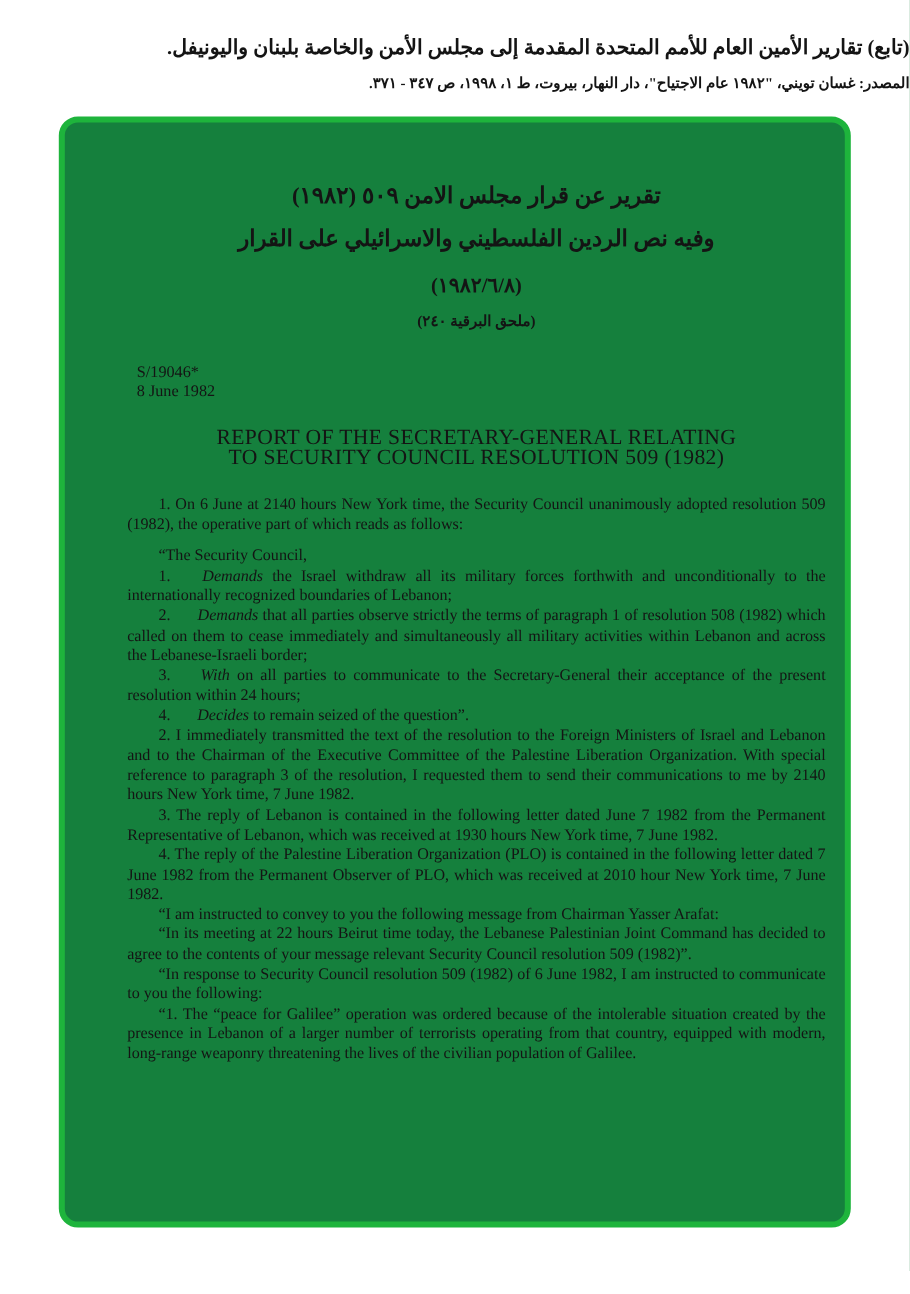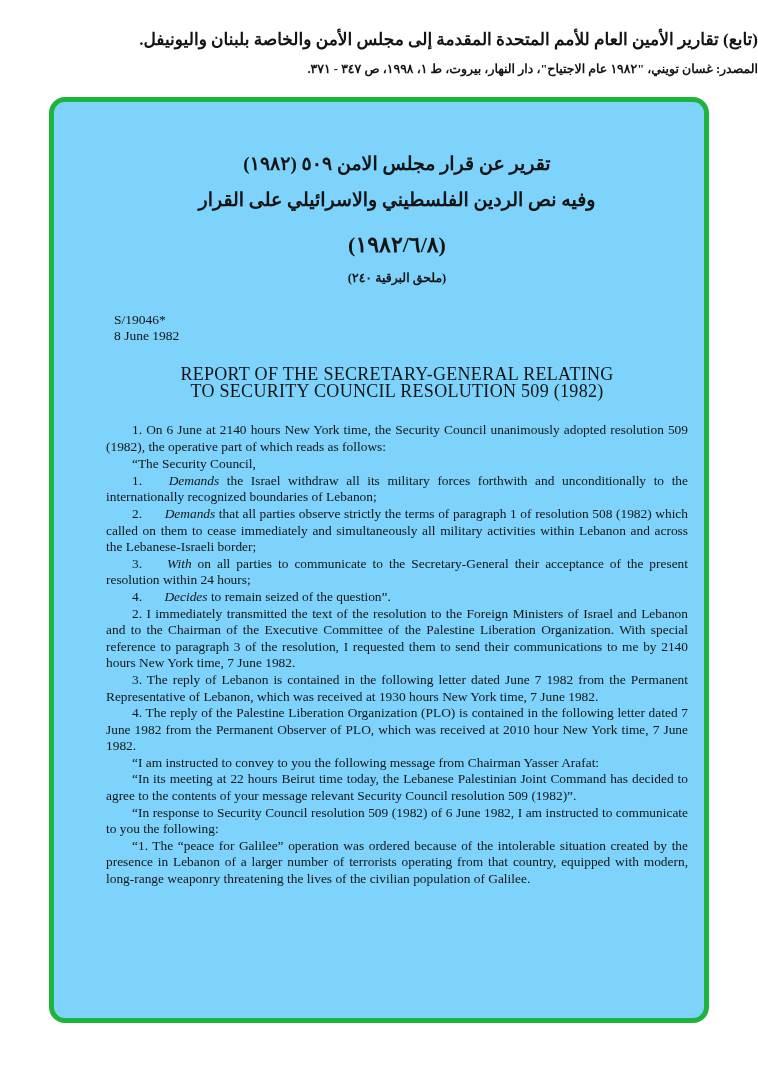--- a/index.html
+++ b/index.html
@@ -25,43 +25,43 @@
     font-weight: bold;
     margin-top: 9px;
   }
   .doc-frame {
     width: 660px;
     height: 926px;
     margin: 20px auto 0;
     border: 5px solid #1eb43c;
     border-radius: 16px;
     padding: 44px 16px 0 52px;
-    background: #7dd3fc;
+    background: #15803d;
   }
   .arabic-title { direction: rtl; text-align: center; }
   .at1, .at2 { font-size: 19px; font-weight: bold; line-height: 36px; }
-  .at3 { font-size: 22px; font-weight: bold; margin-top: 14px; }
+  .at3 { font-size: 17px; font-weight: bold; margin-top: 9px; }
   .at4 { font-size: 12.5px; font-weight: bold; margin-top: 12px; }
   .doc-id { font-size: 13.5px; line-height: 16px; margin-top: 26px; margin-left: 8px; }
   .eng-title {
     text-align: center;
     font-size: 18px;
     font-weight: 500;
     letter-spacing: 0.3px;
     line-height: 17px;
     margin-top: 22px;
   }
   .body-text {
     margin-top: 22px;
     font-size: 13.4px;
     line-height: 16.6px;
     text-align: justify;
   }
   .body-text p { text-indent: 26px; margin: 0; }
-  .body-text p.gap { margin-top: 1px; }
+  .body-text p.gap { margin-top: 10px; }
   .it { font-style: italic; margin-left: 19px; }
 </style>
 </head>
 <body>
 
 <div class="page">
 
   <header class="top-header">
     <div class="hdr1" dir="rtl">(تابع) تقارير الأمين العام للأمم المتحدة المقدمة إلى مجلس الأمن والخاصة بلبنان واليونيفل.</div>
     <div class="hdr2" dir="rtl">المصدر: غسان تويني، "١٩٨٢ عام الاجتياح"، دار النهار، بيروت، ط ١، ١٩٩٨، ص ٣٤٧ - ٣٧١.</div>

